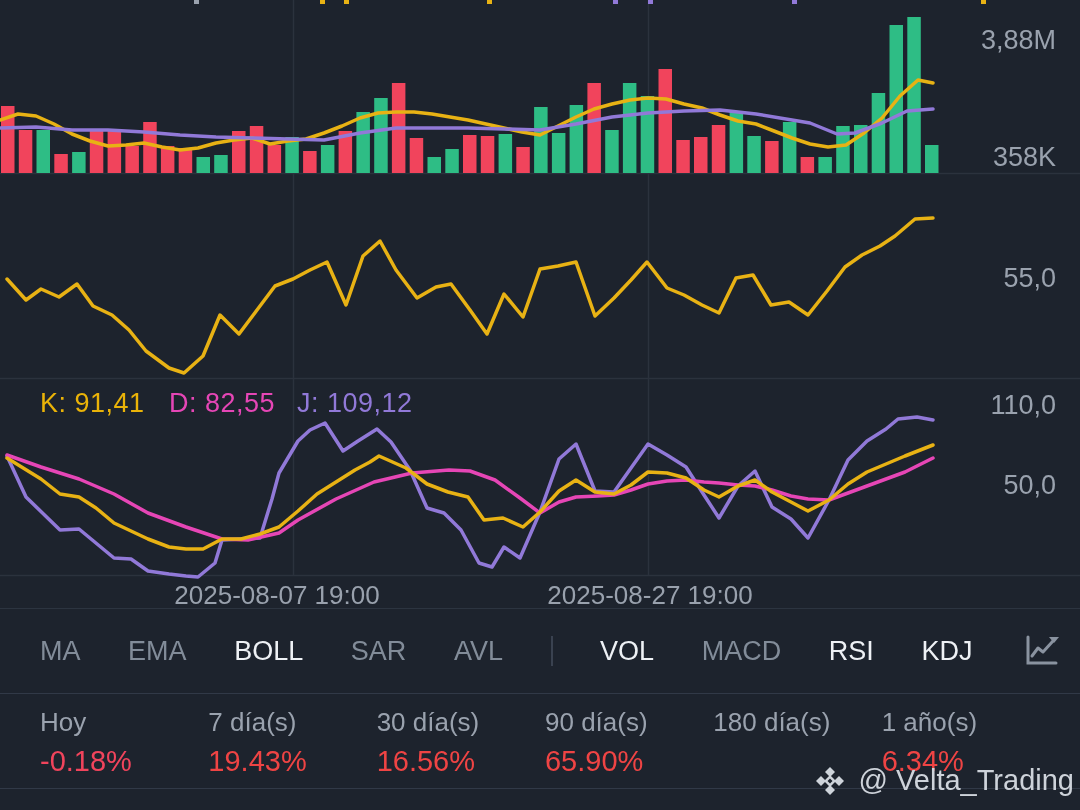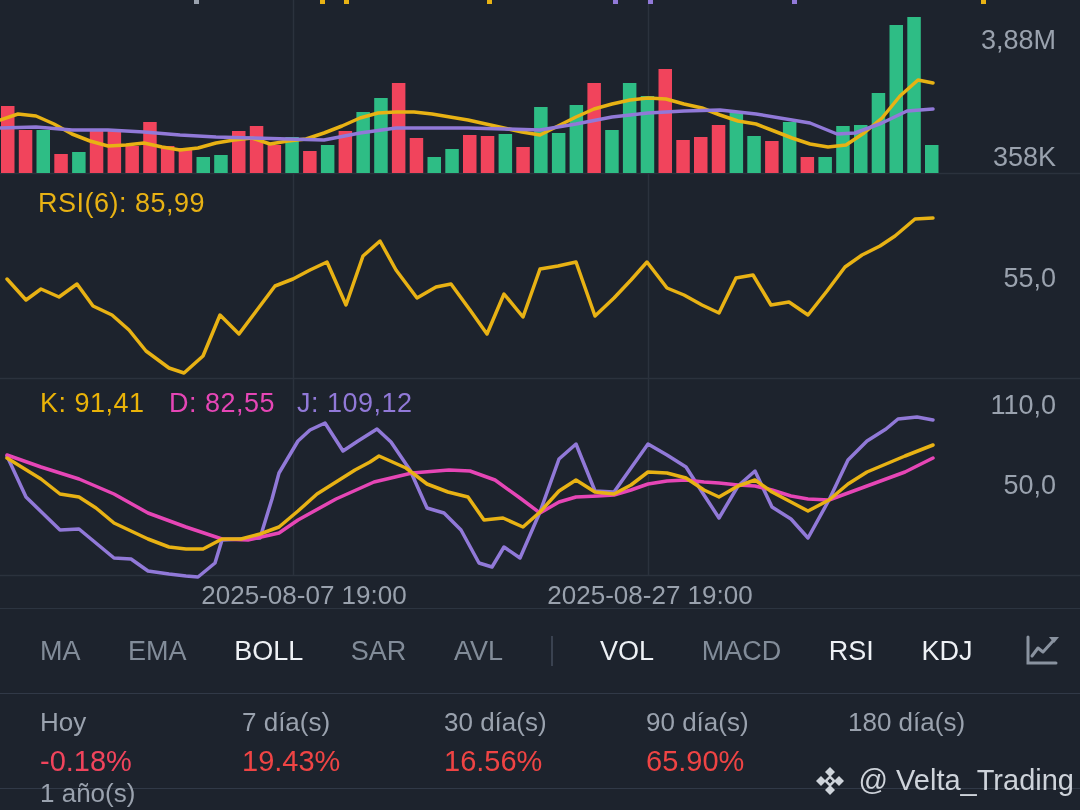--- a/index.html
+++ b/index.html
@@ -8,30 +8,30 @@
   .chart-wrap{position:absolute;top:0;left:0;width:1080px;height:608px;}
   #chart-svg{position:absolute;top:0;left:0;}
   .pane-label{position:absolute;font-size:27px;letter-spacing:.5px;}
   .lbl-rsi{left:38px;top:188px;color:#e8b214;}
   .lbl-k{left:40px;top:388px;color:#eab308;}
   .lbl-d{left:169px;top:388px;color:#e646b6;}
   .lbl-j{left:297px;top:388px;color:#9179d8;}
   .axis-label{position:absolute;right:24px;text-align:right;color:#9aa2ae;font-size:27px;}
   .vol-max{top:25px;}.vol-min{top:142px;}.rsi-mid{top:263px;}.kdj-max{top:390px;}.kdj-min{top:470px;}
   .date-label{position:absolute;top:580px;width:300px;text-align:center;color:#99a1ad;font-size:26px;}
-  .d1{left:154px;}.d2{left:500px;}
+  .d1{left:127px;}.d2{left:500px;}
   .tab-bar{position:absolute;top:608px;left:0;width:1080px;height:86px;box-sizing:border-box;
            display:flex;align-items:center;justify-content:space-between;
            padding:0 18px 0 40px;border-top:1px solid #2c3440;border-bottom:1px solid #313947;}
   .tab{background:none;border:none;padding:0;font-family:inherit;font-size:27px;color:#828c99;cursor:pointer;}
   .tab.active{color:#eef1f5;font-weight:normal;}
   .tab-divider{width:2px;height:30px;background:#3a4250;}
   .icon-btn{background:none;border:none;padding:0;cursor:pointer;line-height:0;}
   .stats{position:absolute;top:695px;left:0;width:1080px;height:94px;box-sizing:border-box;
-         display:grid;grid-template-columns:repeat(5,1fr);padding:12px 30px 0 40px;
+         display:grid;grid-template-columns:repeat(6,1fr);padding:12px 30px 0 40px;
          border-bottom:1px solid #313947;}
   .stat-label{font-size:26px;color:#9aa2ae;margin-bottom:7px;}
   .stat-value{font-size:29px;}
   .neg{color:#f1445c;}.pos{color:#ef4444;}
   .watermark{position:absolute;right:6px;top:764px;display:flex;align-items:center;gap:13px;
              color:#ced3da;font-size:29px;z-index:5;}
 </style>
 </head>
 <body>
 
@@ -106,21 +106,20 @@
         <rect x="194" y="0" width="5" height="4" fill="#9aa2ae"></rect>
         <rect x="320" y="0" width="5" height="4" fill="#e8b214"></rect>
         <rect x="344" y="0" width="5" height="4" fill="#e8b214"></rect>
         <rect x="487" y="0" width="5" height="4" fill="#e8b214"></rect>
         <rect x="613" y="0" width="5" height="4" fill="#9179d8"></rect>
         <rect x="648" y="0" width="5" height="4" fill="#9179d8"></rect>
         <rect x="792" y="0" width="5" height="4" fill="#9179d8"></rect>
         <rect x="981" y="0" width="5" height="4" fill="#e8b214"></rect>
       </svg>
 
-    <div class="pane-label lbl-rsi">RSI(6): 85,99</div>
     <div class="pane-label lbl-k">K: 91,41</div>
     <div class="pane-label lbl-d">D: 82,55</div>
     <div class="pane-label lbl-j">J: 109,12</div>
 
     <div class="axis-label vol-max">3,88M</div>
     <div class="axis-label vol-min">358K</div>
     <div class="axis-label rsi-mid">55,0</div>
     <div class="axis-label kdj-max">110,0</div>
     <div class="axis-label kdj-min">50,0</div>
 

